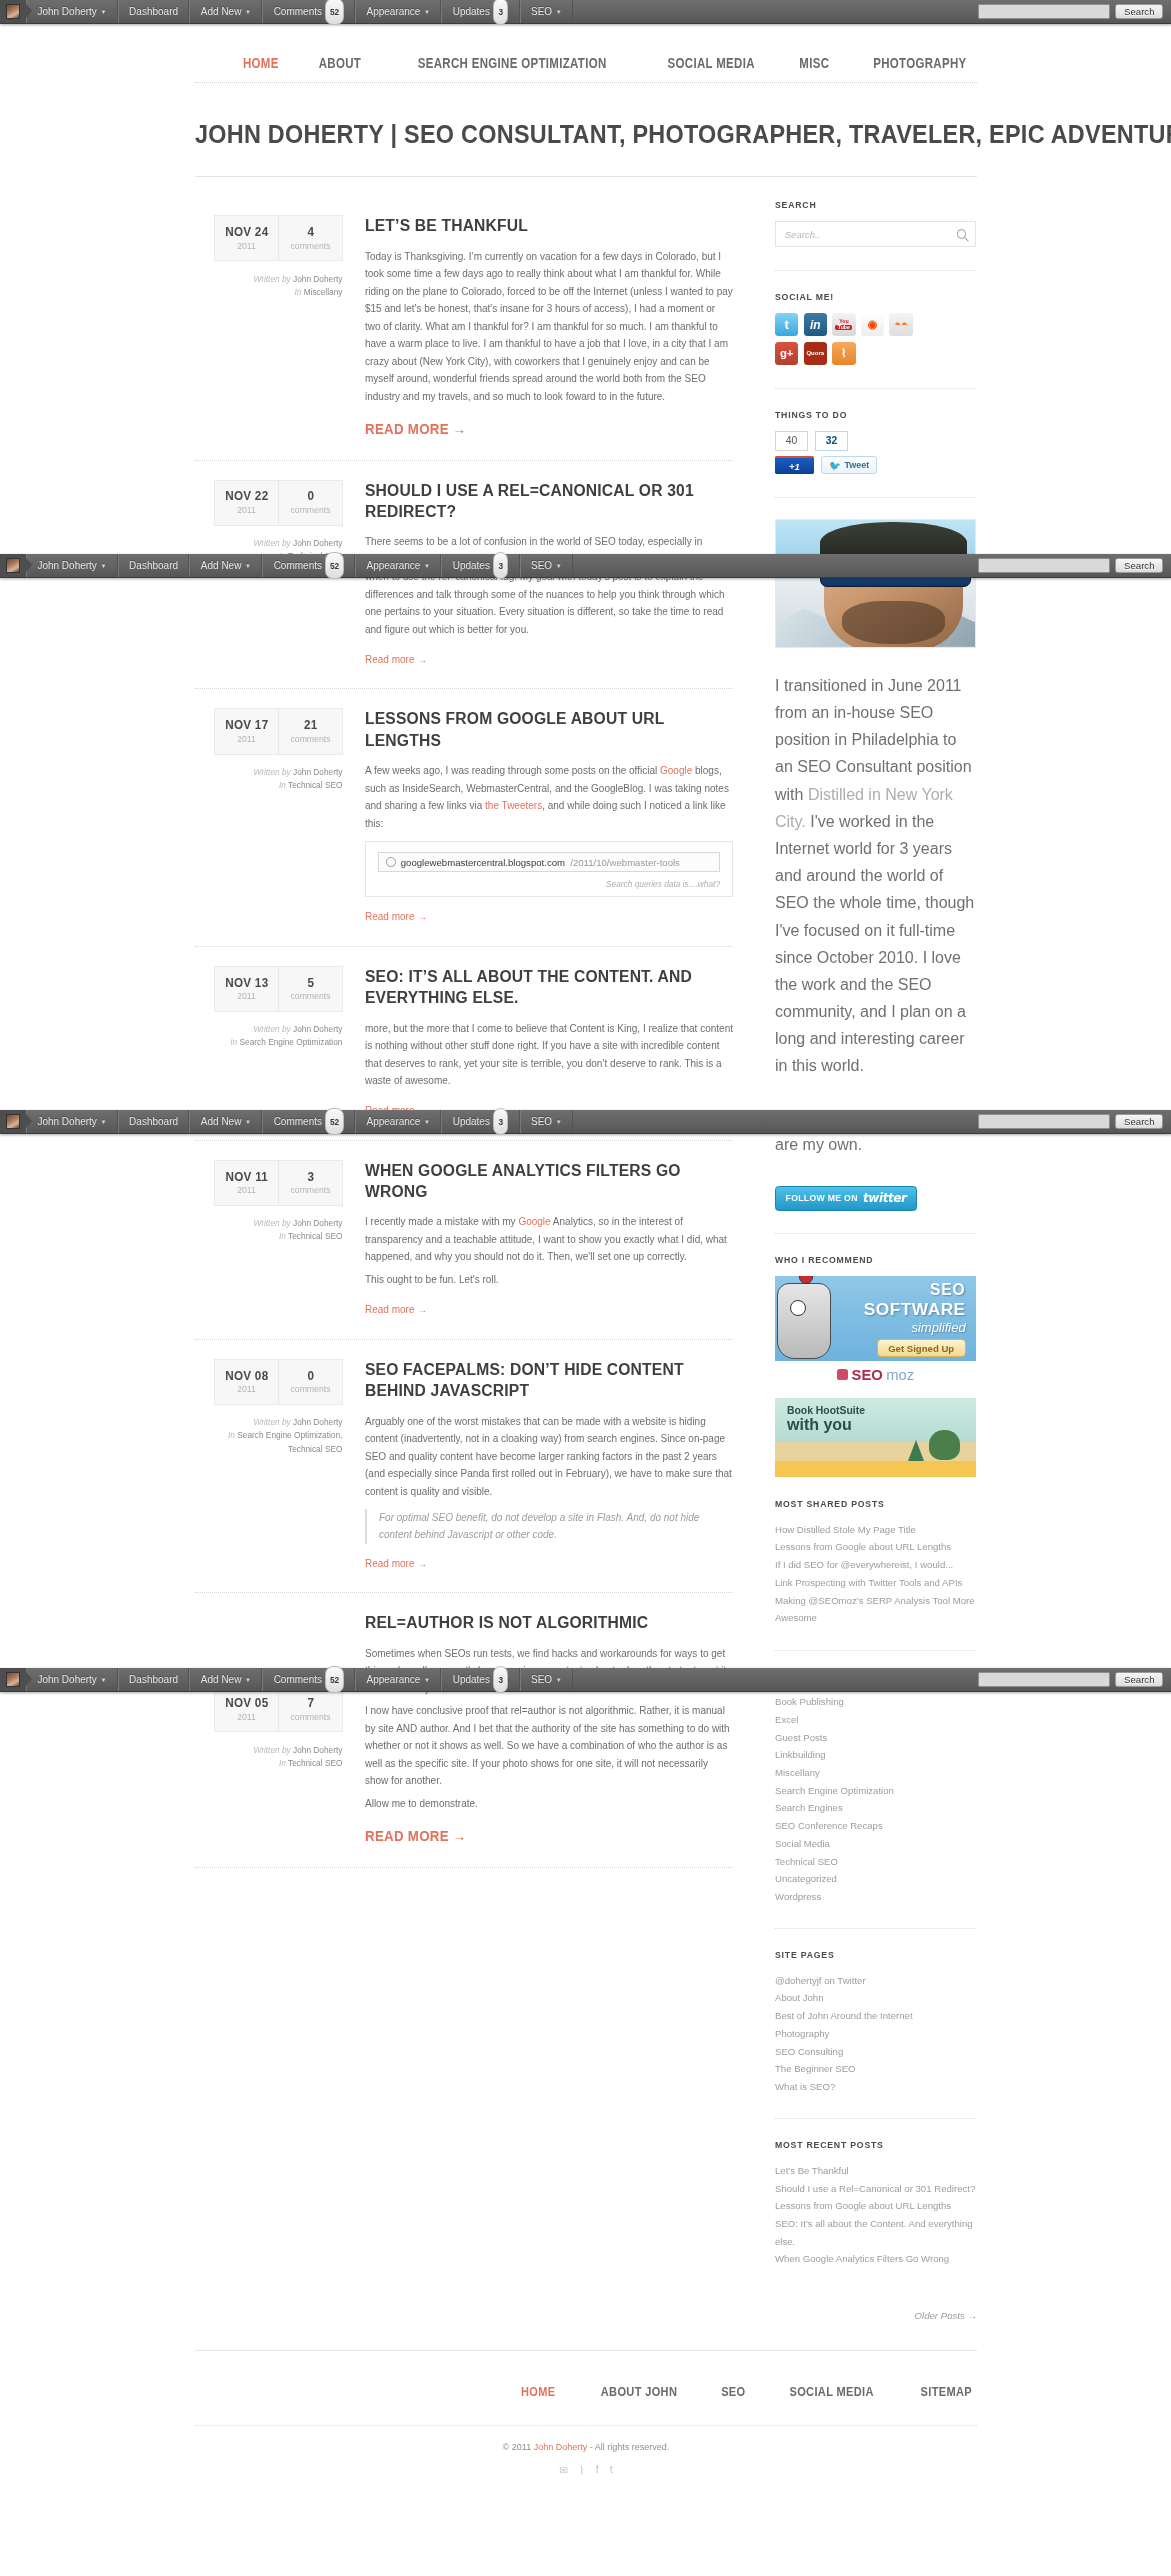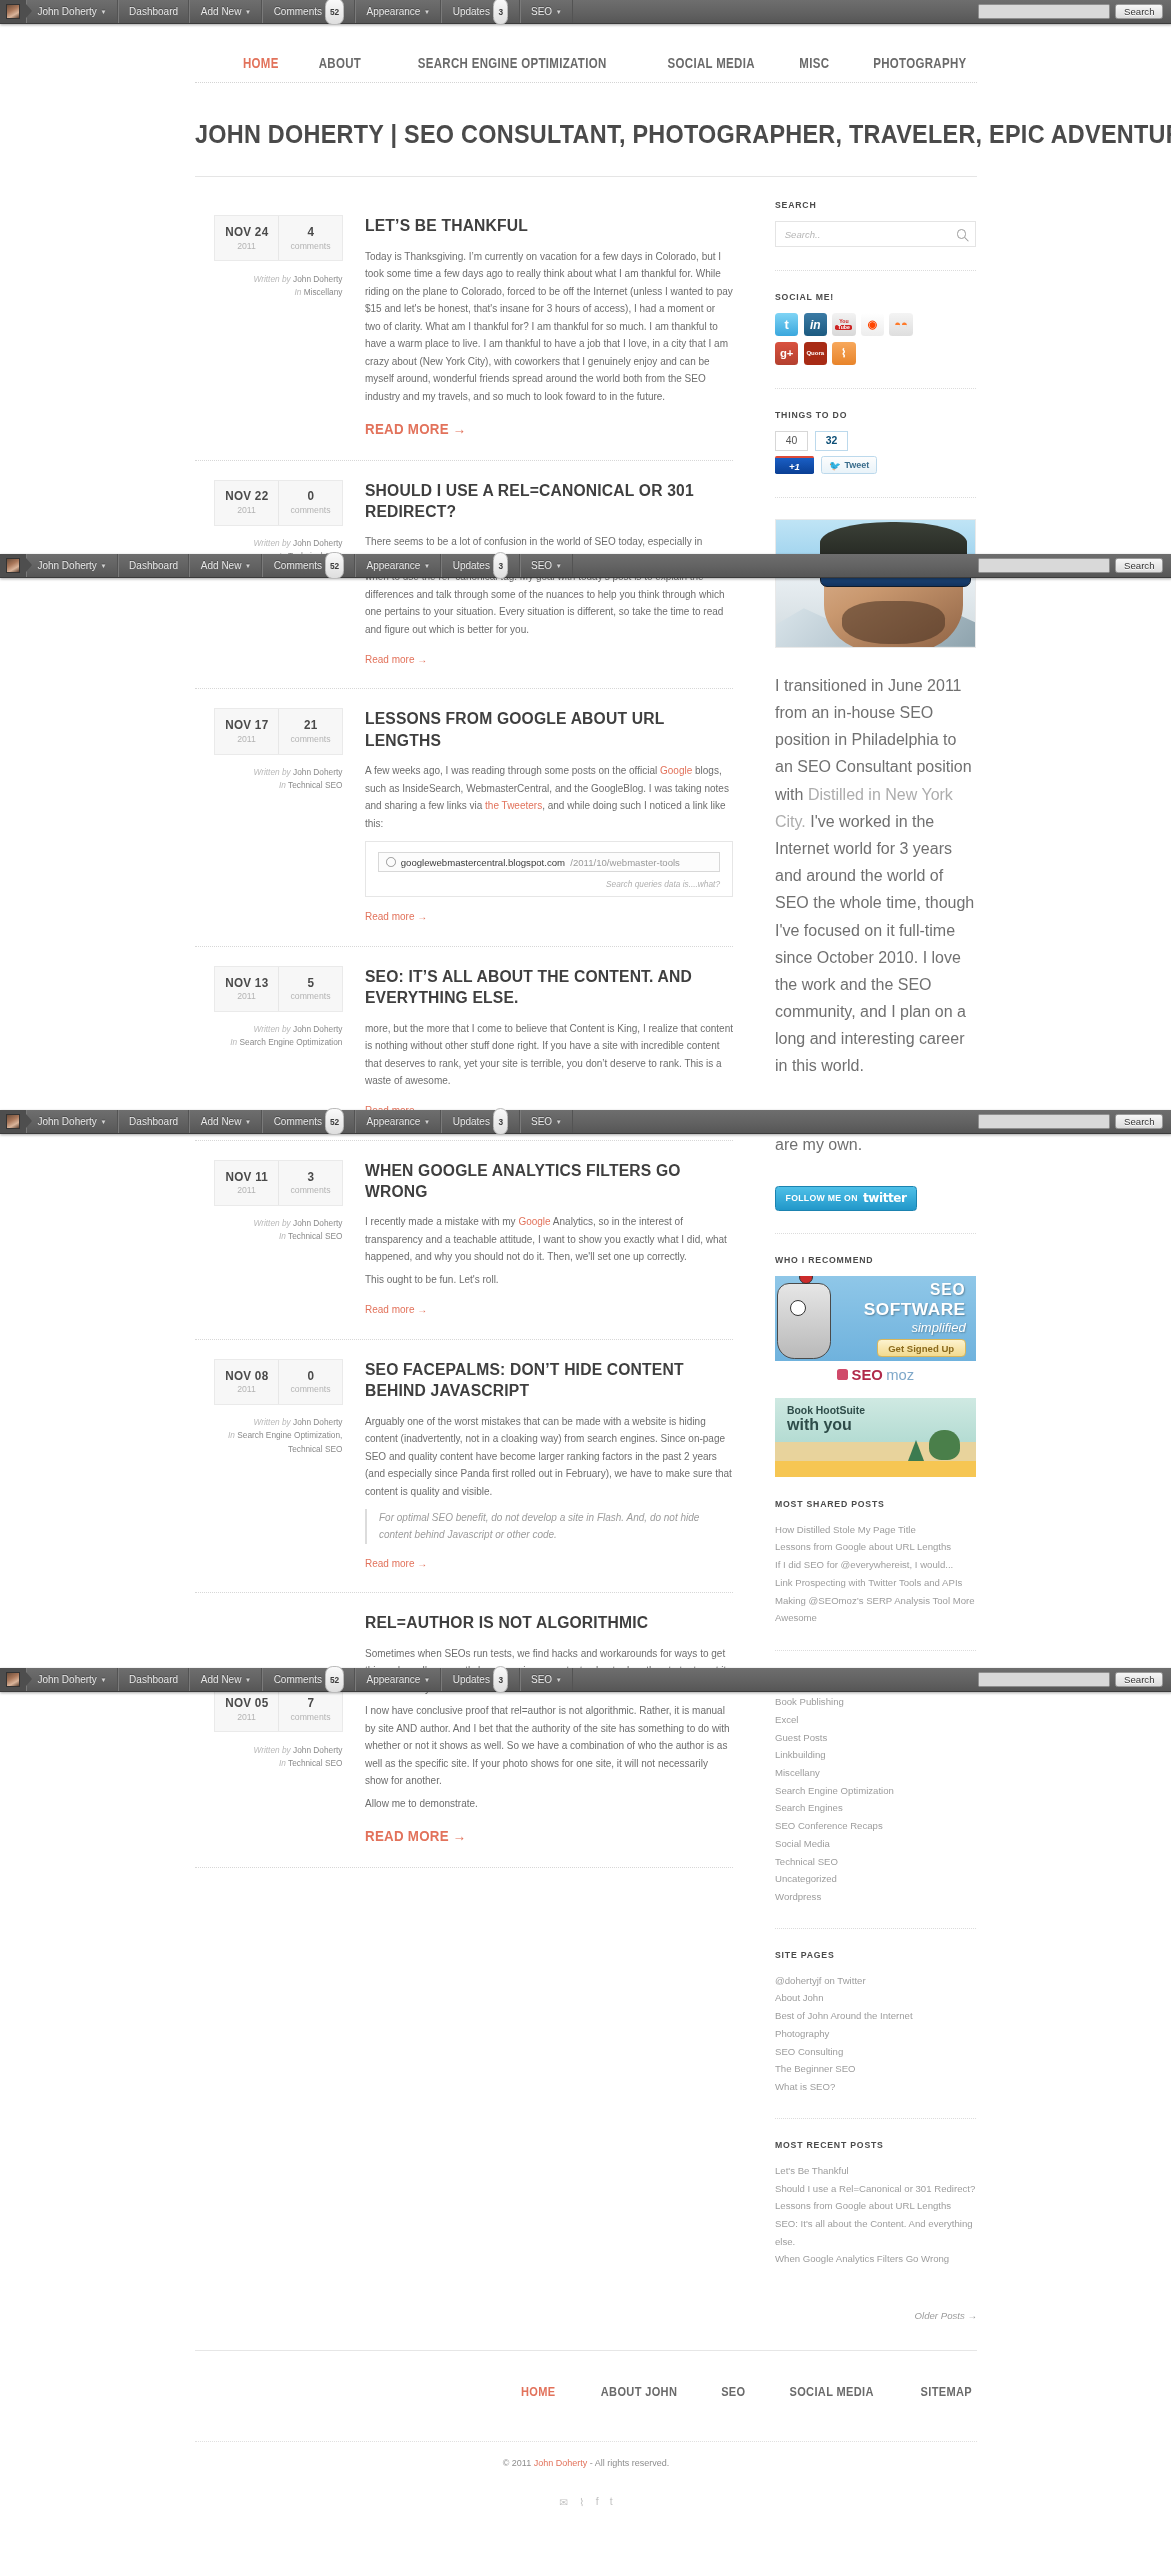--- a/index.html
+++ b/index.html
@@ -383,20 +383,21 @@
     border: 0.9px solid #1b83b0;
     border-radius: 3.5px;
     color:#fff; padding: 4.3px 9.6px;
     font-size: 8.7px; font-weight: bold; letter-spacing: 0.3px;
     text-transform: uppercase;
     margin-top: 12px; cursor:pointer;
   }
   .btn-twitter-follow .brand {
     font-size: 12px; text-transform: lowercase; letter-spacing: -0.4px;
     font-family: "DejaVu Sans", sans-serif;
+    font-style: italic;
   }
 
   .ad-buzz {
     border: 0.9px solid #e6e6e6; border-radius: 5.2px;
     background: linear-gradient(to bottom,#fdfdfd,#f2f2f2);
     padding: 12px 8.7px 14px 8.7px; text-align:center;
     cursor: pointer;
   }
   .bee {
     width: 40px; height: 28px; margin: 0 auto 7px auto; position: relative;
@@ -495,21 +496,21 @@
     transform: scaleX(.85); transform-origin:center;
     cursor:pointer; white-space: nowrap;
   }
   .footer-nav a.active { color: #e2725b; }
   .copyright {
     text-align: center;
     font-size: 9px;
     color: #8d8d8d;
     padding: 15.6px 0 7px 0;
     border-top: 0.9px dotted #e0e0e0;
-    width: 782px; margin: 16px auto;
+    width: 782px; margin: 0 auto;
   }
   .copyright a { color:#e2725b; text-decoration:none; cursor:pointer; }
   .foot-social {
     display:flex; justify-content:center; gap: 11.3px;
     padding: 5.2px 0 22.6px 0;
     color: #c2c2c2; font-size: 10.4px;
   }
   .foot-social span { cursor:pointer; }
 </style>
 </head>

